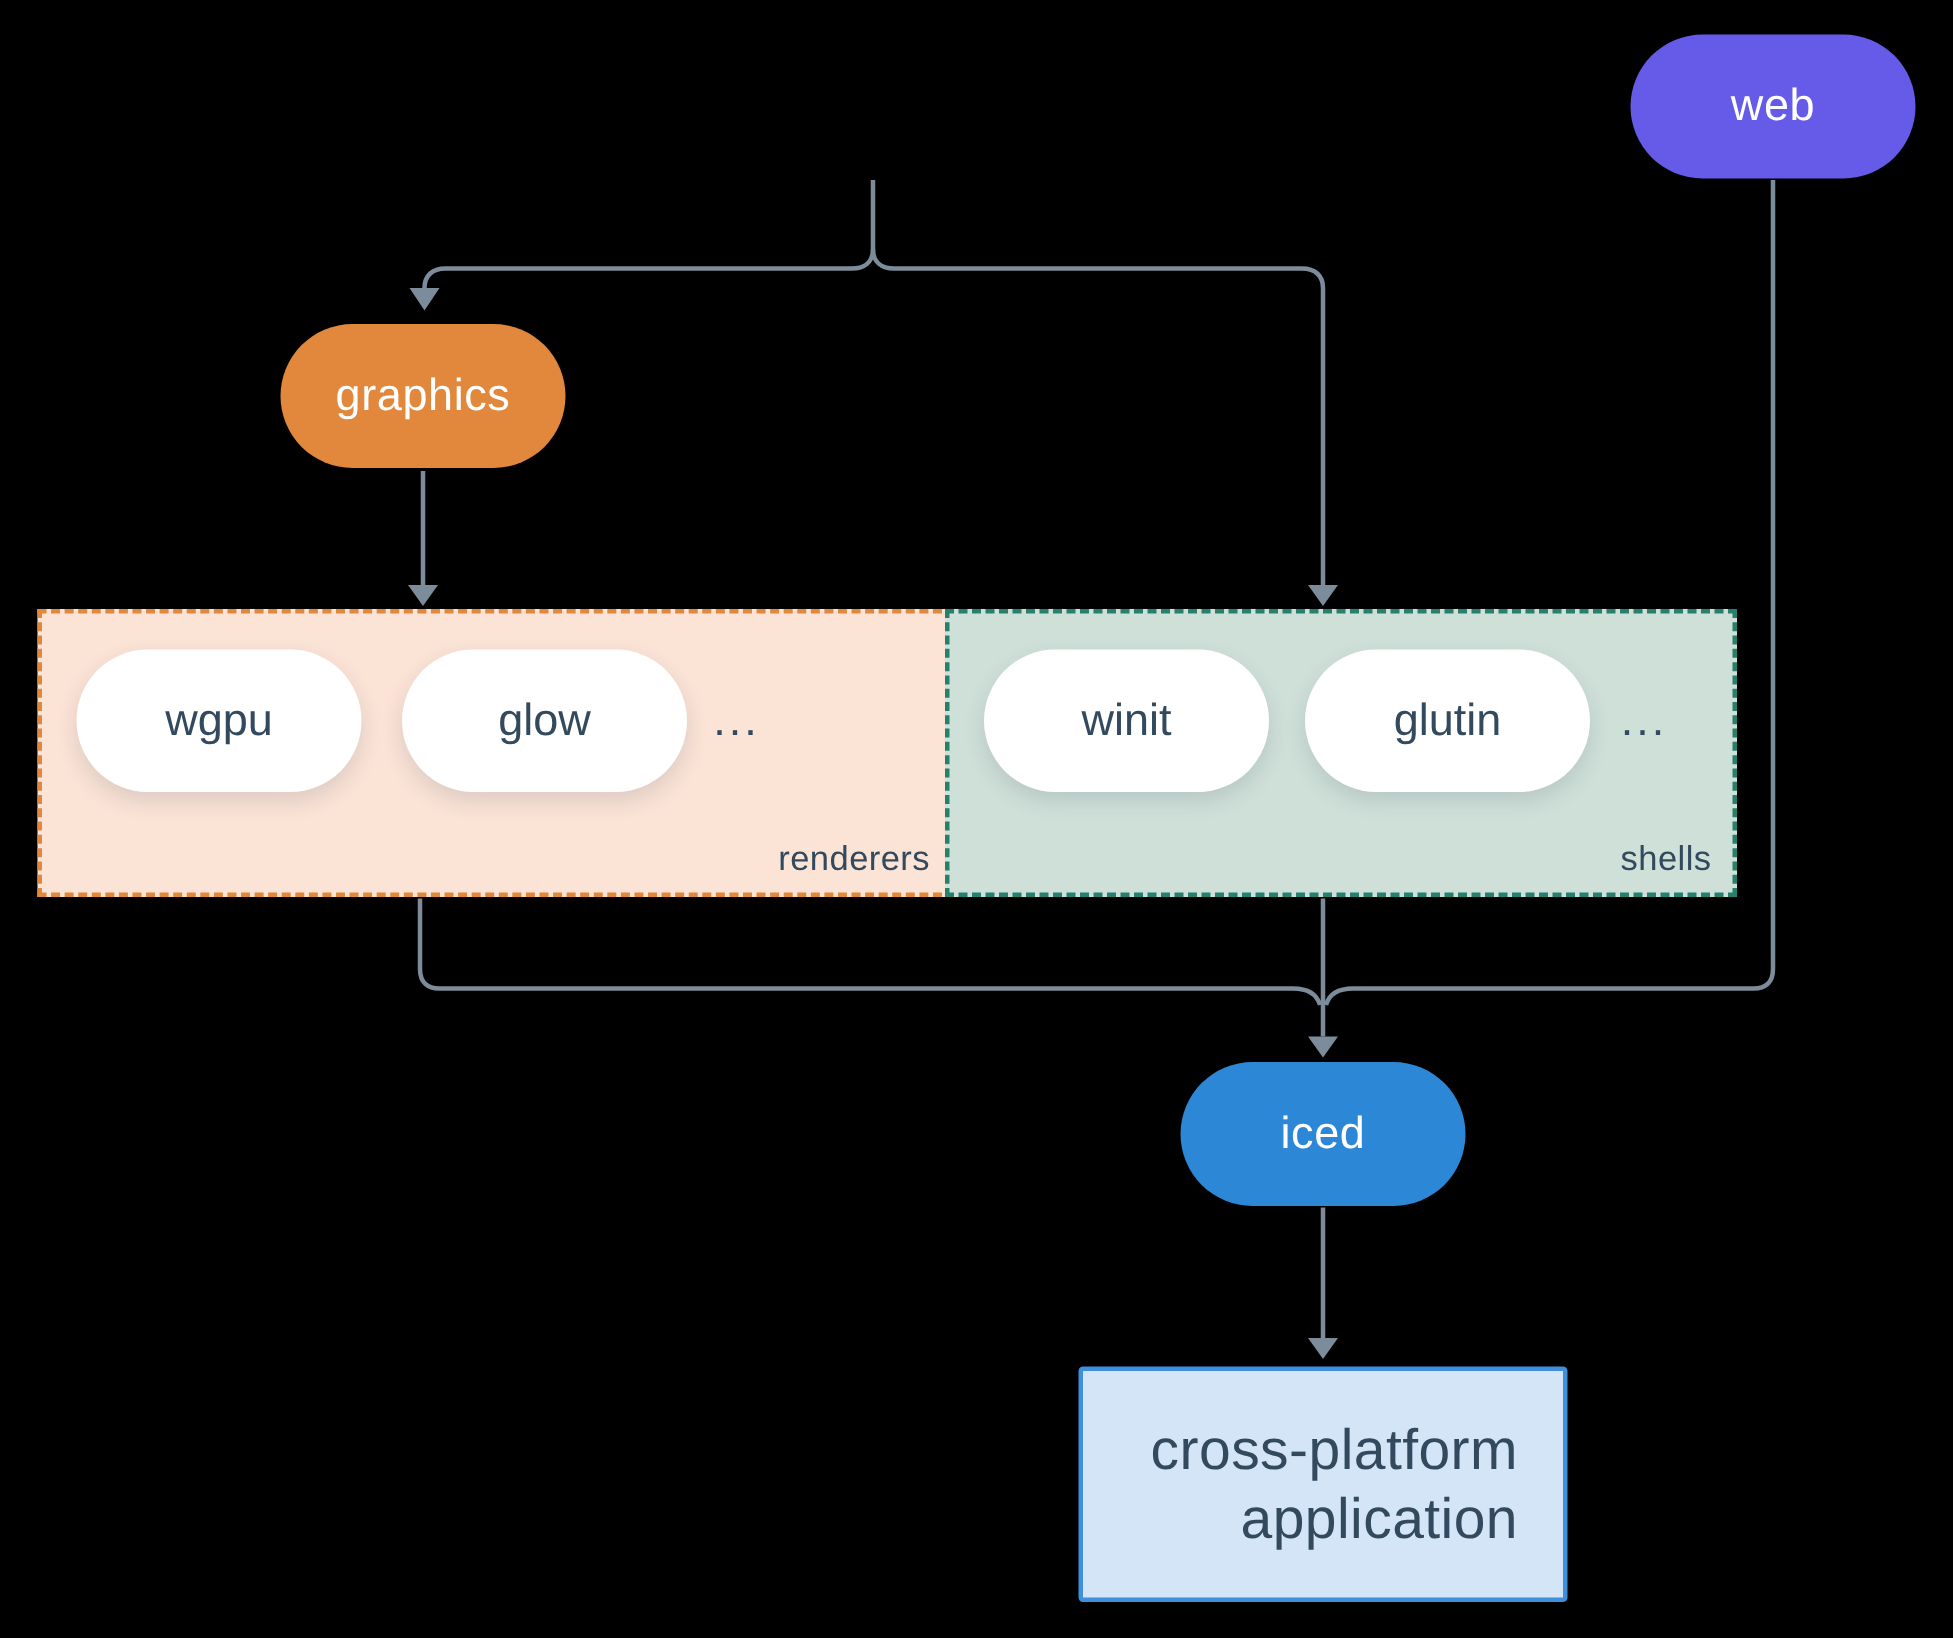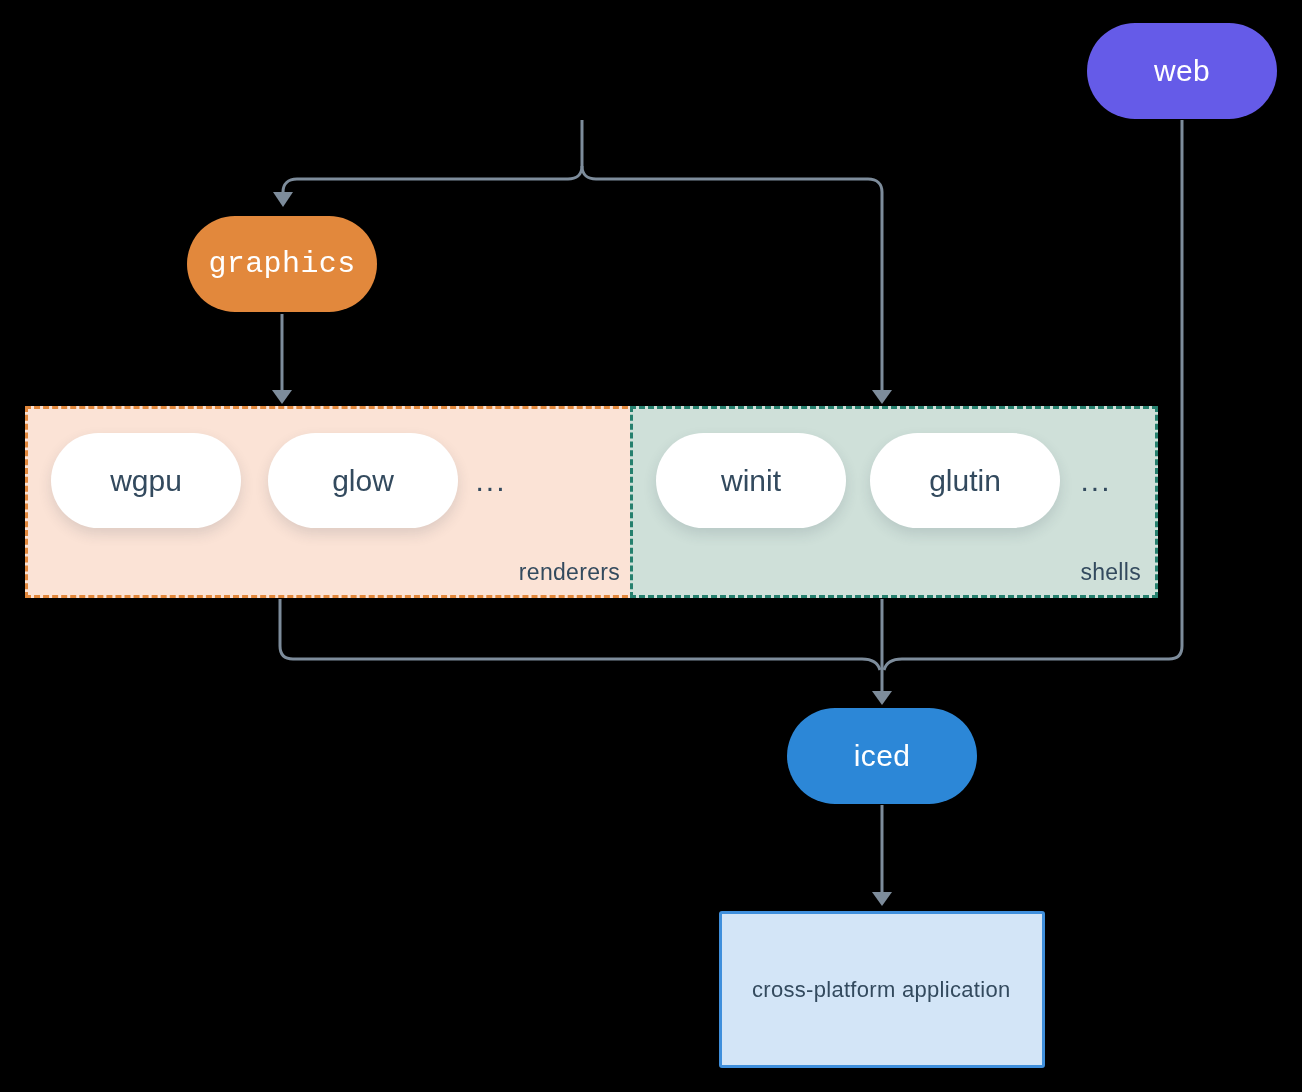--- a/index.html
+++ b/index.html
@@ -11,36 +11,36 @@
   body{background:var(--background);font-family:"Liberation Sans", sans-serif;}
   .canvas{position:relative;width:1302px;height:1092px;background:var(--background);overflow:hidden;}
   svg.connectors{position:absolute;left:0;top:0;width:1302px;height:1092px;}
   svg.connectors path{stroke:var(--line-gray);stroke-width:3;fill:none;}
   svg.connectors polygon{fill:var(--line-gray);}
 
   .node{position:absolute;display:flex;align-items:center;justify-content:center;
         font-size:30px;letter-spacing:.4px;color:var(--white-text);}
   .pill{width:190px;height:96px;border-radius:48px;}
   .pill-native,.pill-web{background:var(--purple);}
-  .pill-graphics{background:var(--orange);font-family:Liberation Mono, monospace;}
+  .pill-graphics{background:var(--orange);}
   .pill-iced{background:var(--blue);}
 
   .group{position:absolute;width:612px;height:192px;}
   .group-renderers{left:25px;top:406px;background:var(--peach-bg);border:3px dashed var(--orange);}
   .group-shells{left:630px;top:406px;width:528px;background:var(--sage-bg);border:3px dashed var(--teal-border);}
   .inner-pill{position:absolute;top:24px;width:190px;height:95px;border-radius:48px;background:#ffffff;
         color:var(--dark-text);display:flex;align-items:center;justify-content:center;font-size:30px;
         box-shadow:0 6px 14px rgba(40,60,80,.14);}
   .ellipsis{position:absolute;top:24px;left:433px;width:60px;height:95px;display:flex;align-items:center;
         justify-content:center;color:var(--dark-text);font-size:30px;letter-spacing:2px;}
   .group-label{position:absolute;right:14px;bottom:9px;font-size:23px;color:var(--dark-text);letter-spacing:.3px;}
 
   .app-box{position:absolute;left:719px;top:911px;width:326px;height:157px;background:var(--lightblue-bg);
         border:3px solid var(--blue-border);border-radius:3px;display:flex;align-items:center;justify-content:center;}
-  .app-box .app-text{width:260px;text-align:left;font-size:22px;line-height:46px;color:var(--dark-text);letter-spacing:.3px;}
+  .app-box .app-text{width:260px;text-align:right;font-size:38px;line-height:46px;color:var(--dark-text);letter-spacing:.3px;}
 </style>
 </head>
 <body>
 
 <div class="canvas">
 
   <svg class="connectors" viewBox="0 0 1302 1092">
 
     <path d="M582 120 L582 166"></path>
     <path d="M582 166 C582 175 576 179 568 179 L297 179 C288 179 283 184 283 192 L283 193"></path>

